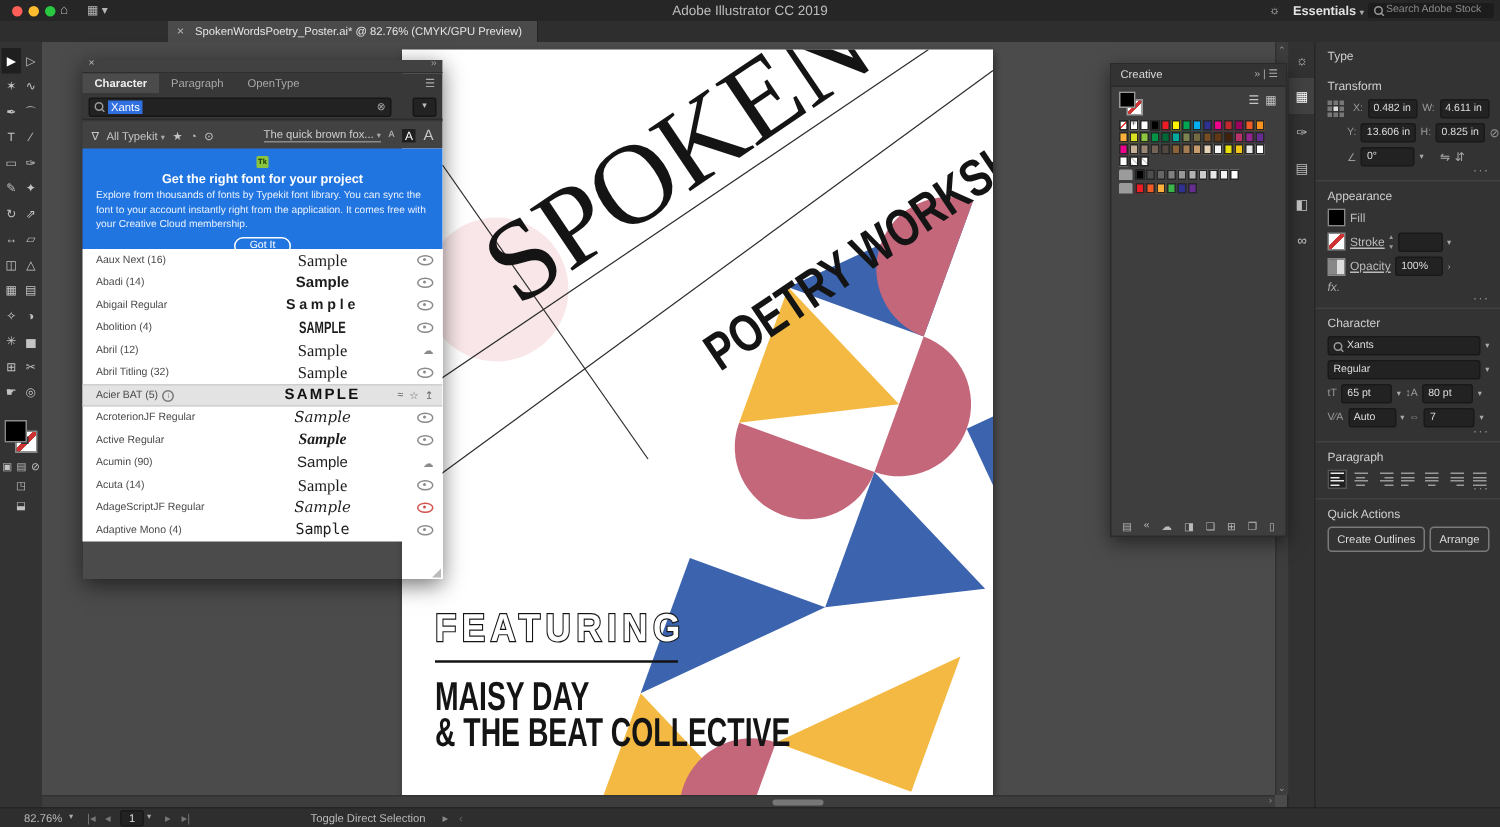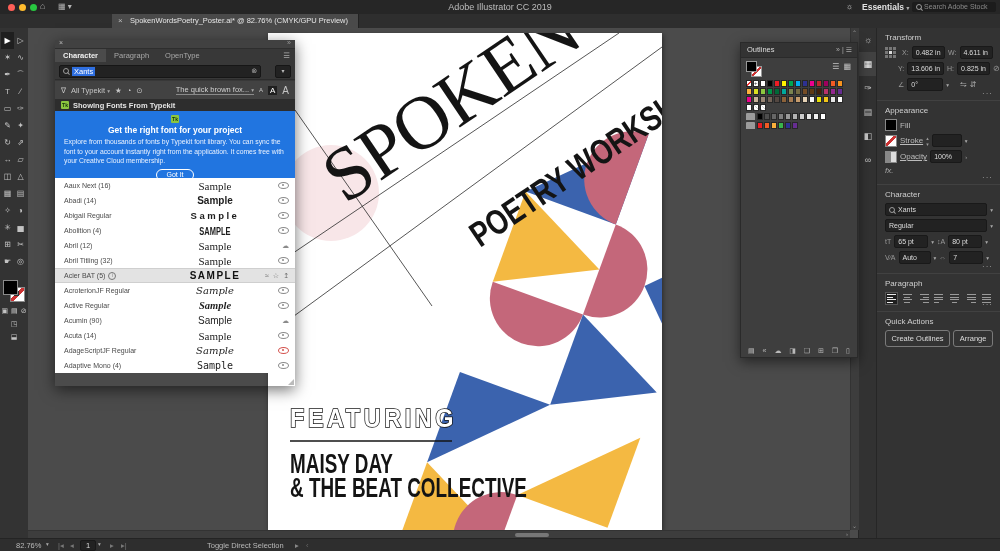--- a/index.html
+++ b/index.html
@@ -293,24 +293,20 @@
     <span>∇</span>
     <span><span>All Typekit</span> <span class="dd">▾</span></span>
     <span>★</span>
     <span>◔</span>
     <span>⊙</span>
     <span class="qbf"><span>The quick brown fox...</span> <span class="dd">▾</span></span>
     <span class="Asm">A</span>
     <span class="Amd">A</span>
     <span class="Alg">A</span>
   </div>
-  <div class="cp-typekit">
-    <span class="tkic">Tk</span>
-    <span>Showing Fonts From Typekit</span>
-  </div>
   <div class="cp-banner">
     <span class="tkic">Tk</span>
     <div class="bt">Get the right font for your project</div>
     <div class="bb">Explore from thousands of fonts by Typekit font library. You can sync the font to your account instantly right from the application. It comes free with your Creative Cloud membership.</div>
     <span class="gotit">Got It</span>
   </div>
   <div class="cp-list" id="font-list">
       <div class="font-row">
         <span class="font-name">Aaux Next (16)</span>
         <span class="font-sample"><span class="fs-serif">Sample</span></span>
@@ -404,21 +400,21 @@
         <span class="row-icons">
           <span class="eye"></span>
         </span>
       </div>
     </div>
   <div class="cp-grip"></div>
 </div>
 
 <div id="swpanel">
   <div class="sw-header">
-    <span>Outlines</span>
+    <span>Creative</span>
     <span class="hic"><span>»</span> | <span>☰</span></span>
   </div>
   <div class="sw-top">
     <div class="sw-fs">
         <span class="f"></span>
         <span class="s"></span>
       </div>
     <div class="views">
         <span>☰</span>
         <span>▦</span>
@@ -517,20 +513,23 @@
     <div class="dock-ic">☼</div>
     <div class="dock-ic active">▦</div>
     <div class="dock-ic">✑</div>
     <div class="dock-ic">▤</div>
     <div class="dock-ic">◧</div>
     <div class="dock-ic">∞</div>
   </div>
 
 <div id="props">
 
+  <div class="pr-sec" style="border-bottom:none;padding-bottom:2px">
+    <div class="pr-label">Type</div>
+  </div>
 
   <div class="pr-sec">
     <div class="pr-label">Transform</div>
     <div class="pr-row">
       <span class="refgrid">
           <i></i>
           <i></i>
           <i></i>
           <i></i>
           <i class="c"></i>

